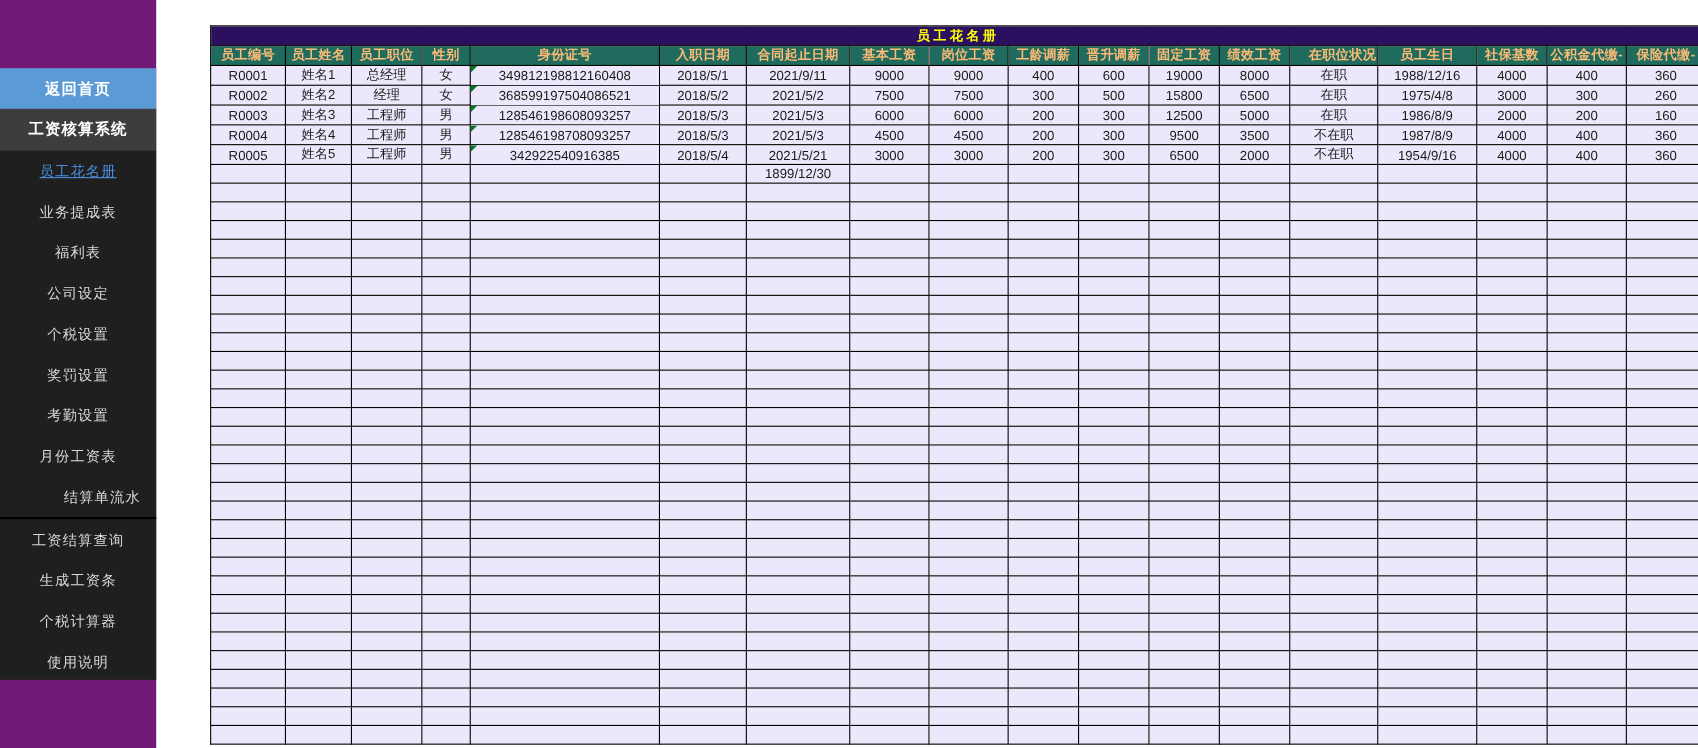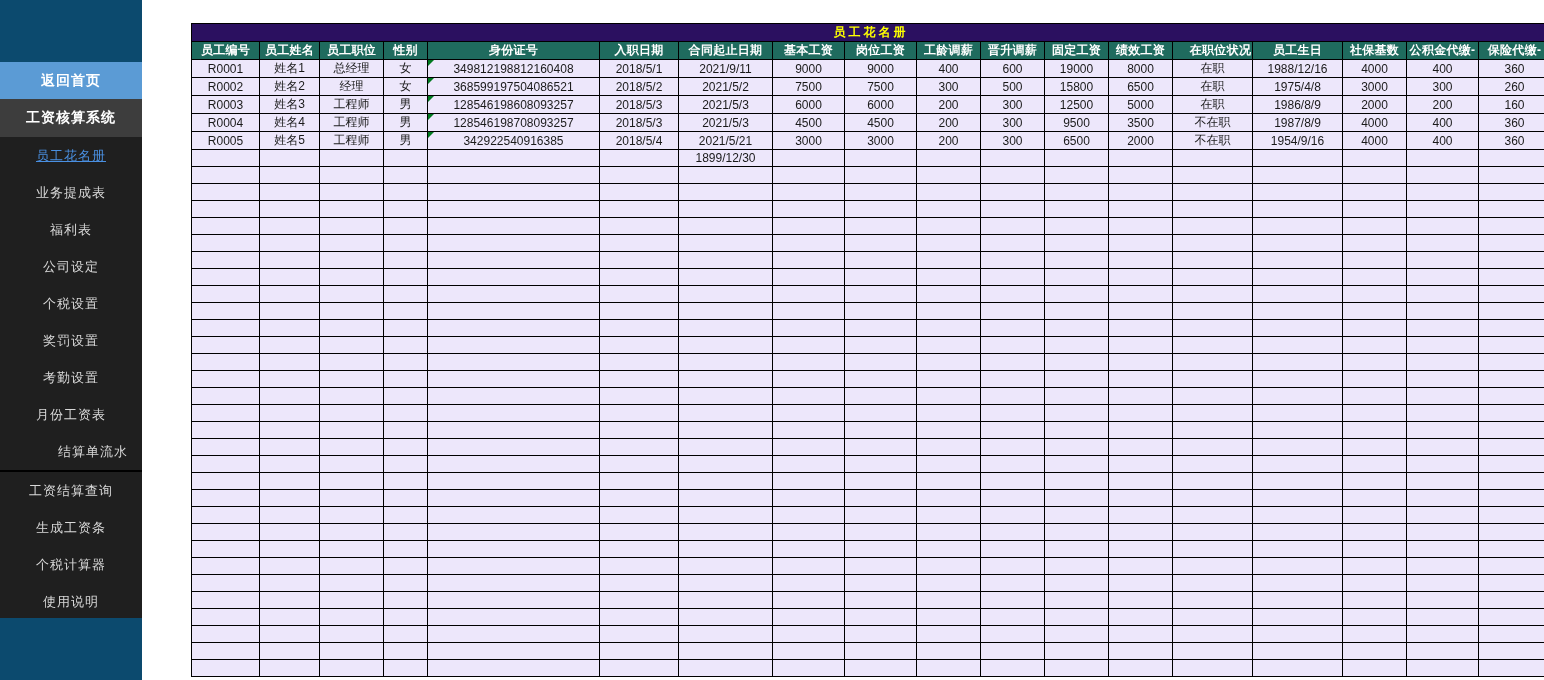--- a/index.html
+++ b/index.html
@@ -14,21 +14,21 @@
     position: relative;
     width: 1544px; height: 680px;
     background: #ffffff;
   }
 
   
   #sidebar {
     position: absolute;
     left: 0; top: 0;
     width: 142px; height: 680px;
-    background: #0c4a6e;
+    background: #701a75;
   }
   .nav-home {
     position: absolute;
     left: 0; top: 62px;
     width: 142px; height: 37px;
     background: #5B9BD5;
     color: #ffffff;
     font-size: 14px;
     font-weight: bold;
     display: flex;
@@ -109,21 +109,21 @@
     color: #FFFF00;
     font-size: 30px;
     font-weight: bold;
     height: 35px;
     letter-spacing: 3px;
     border: 1px solid #2B1060;
   }
   
   th.col-head {
     background: #1F6B5E;
-    color: #ffffff;
+    color: #fdba74;
     font-weight: bold;
     font-size: 12px;
     height: 25px;
     letter-spacing: 0.3px;
   }
   
   td.cell {
     background: #EDE7FB;
     color: #1a1a1a;
     font-size: 12.5px;

